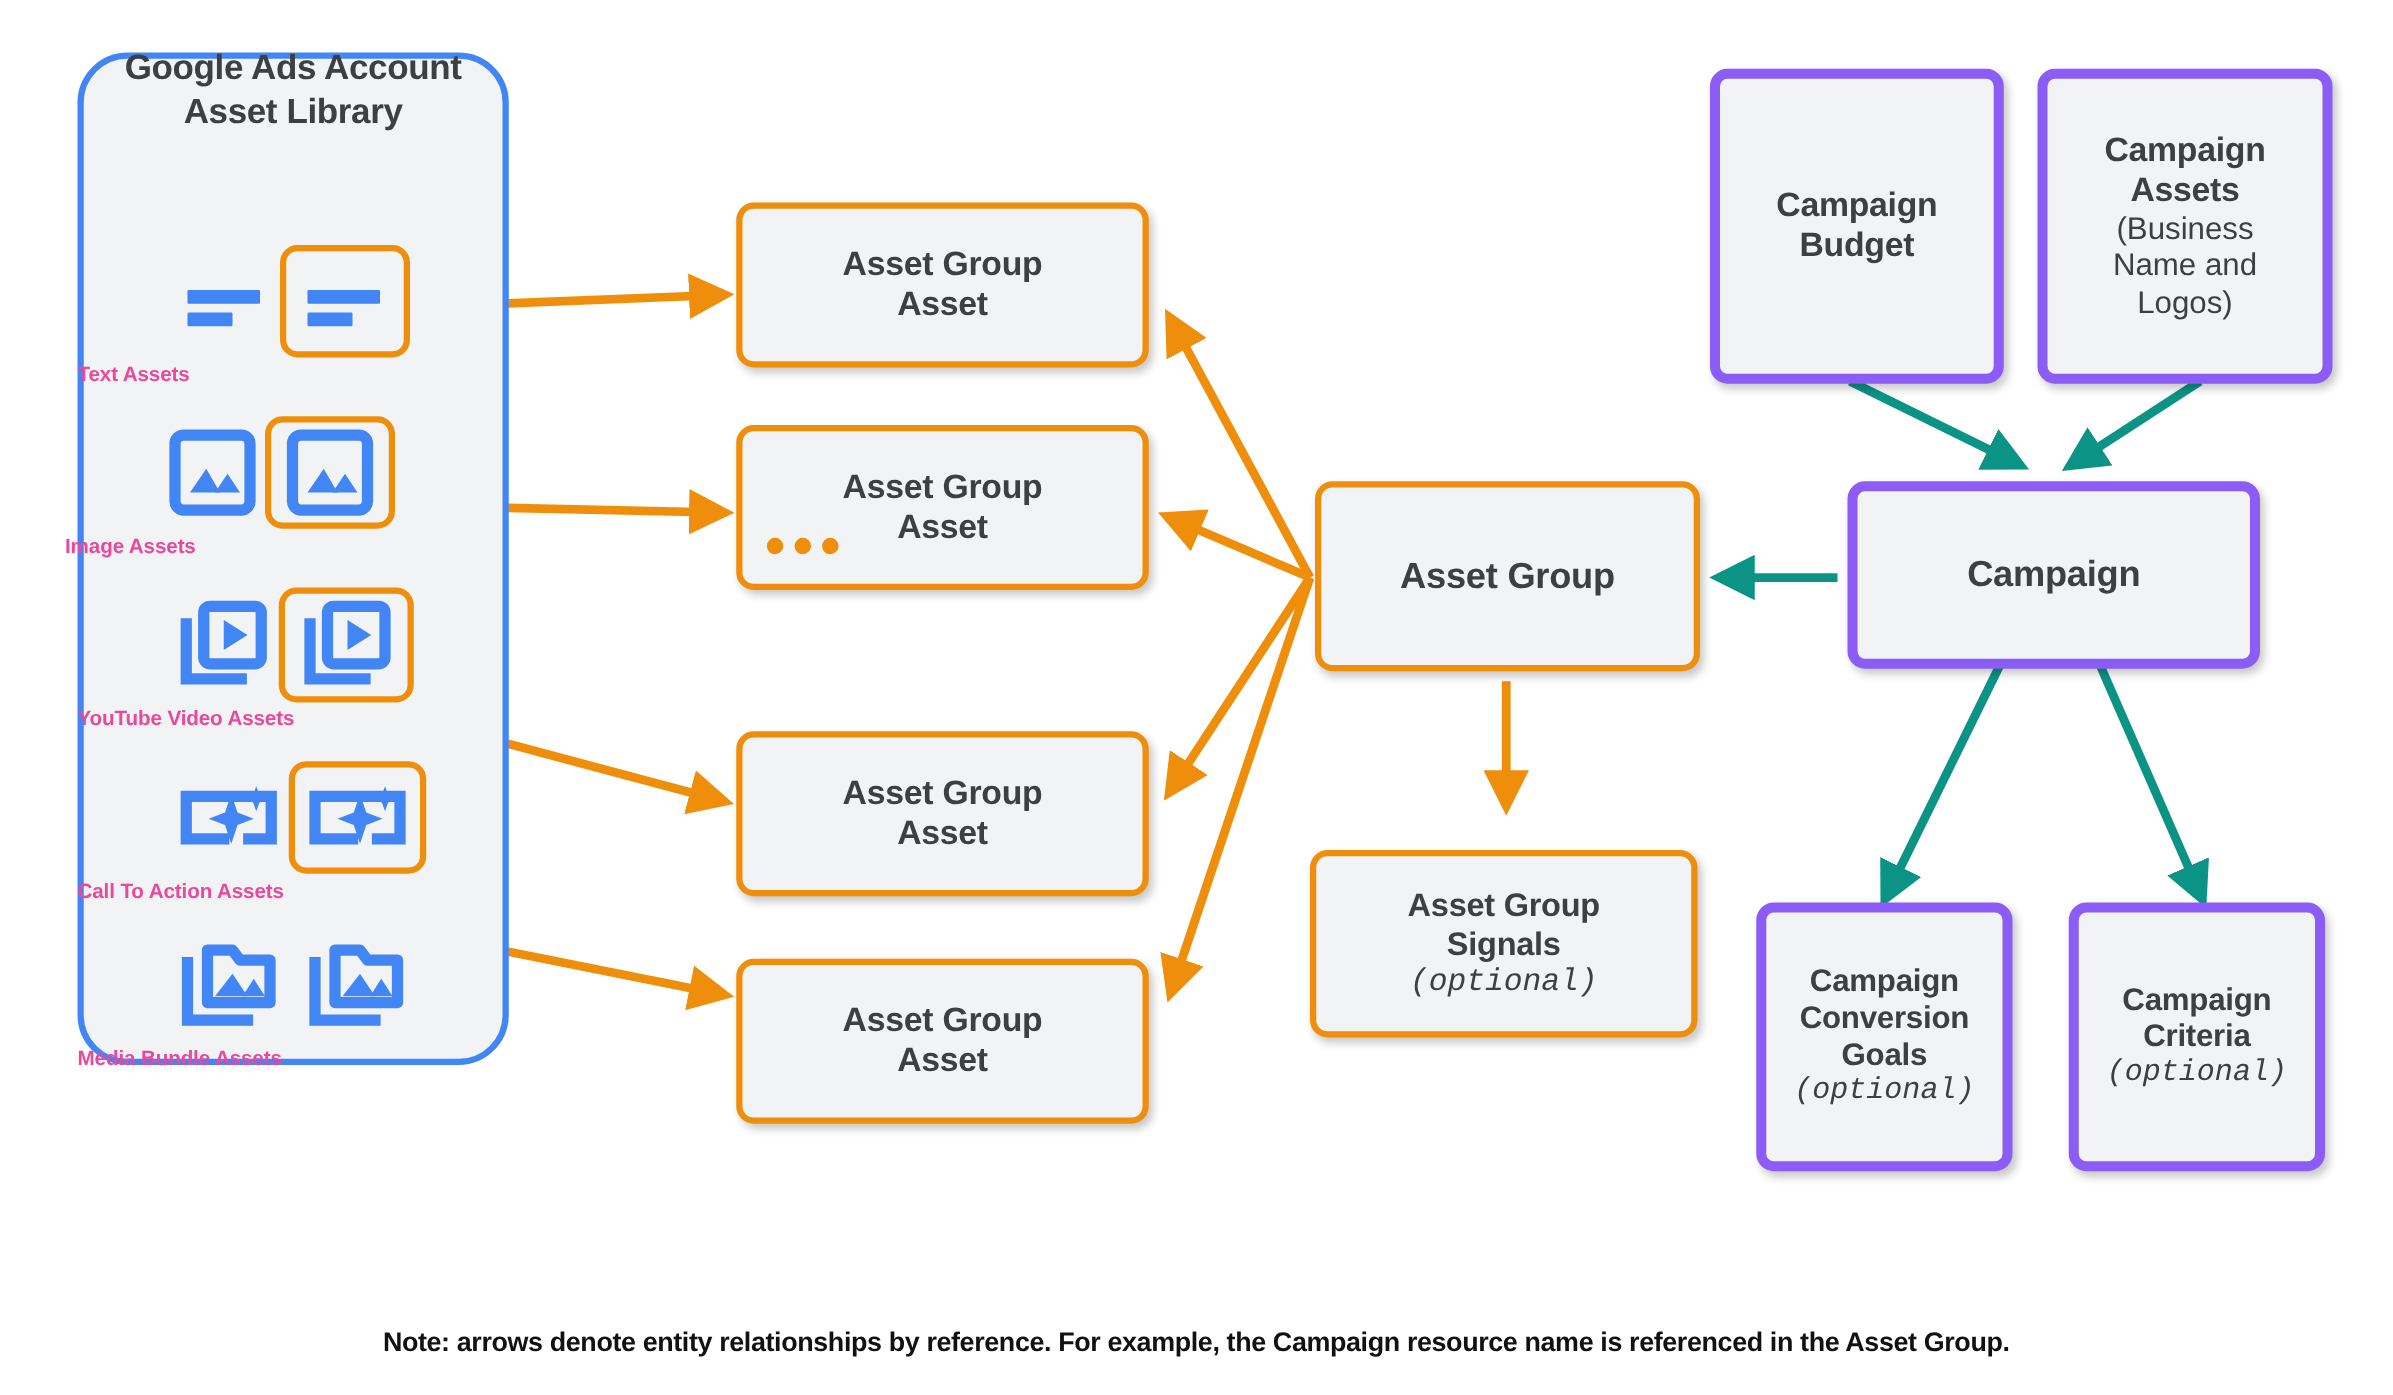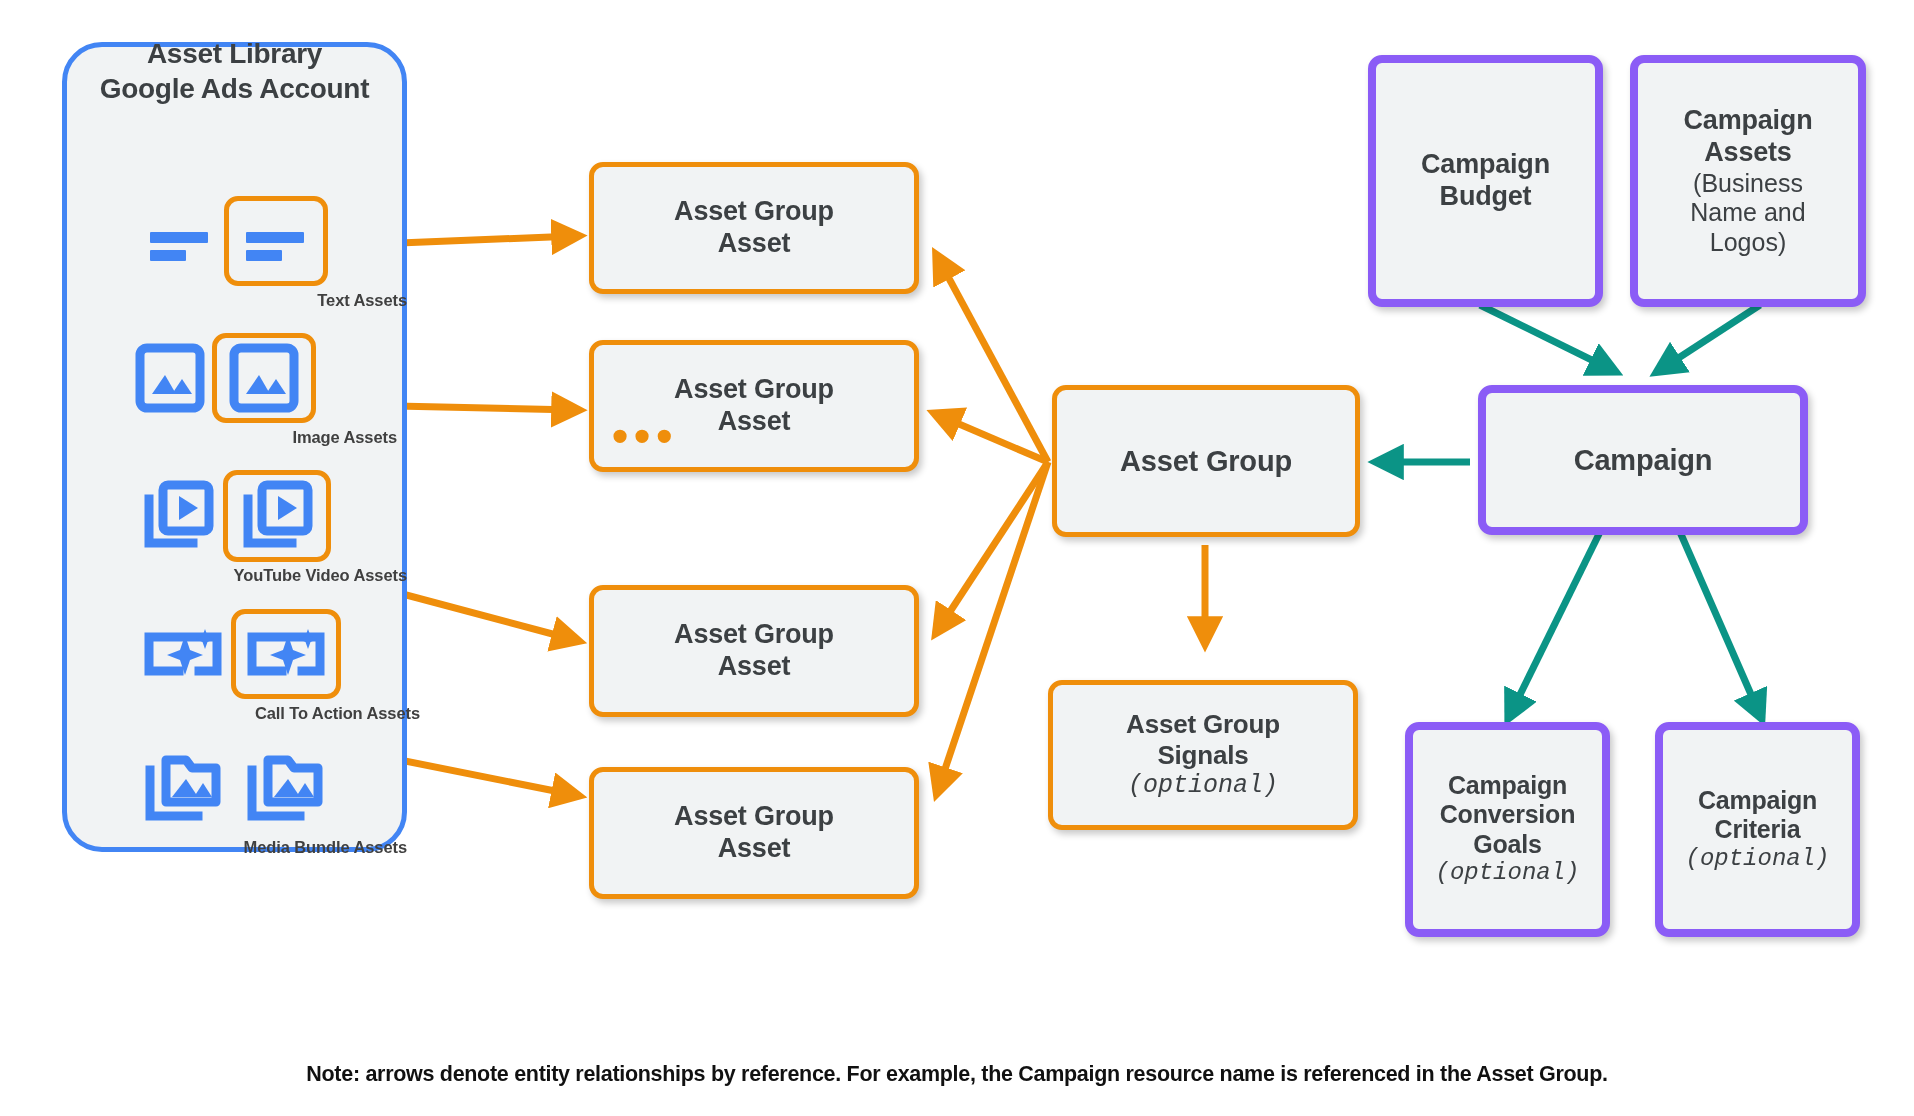--- a/index.html
+++ b/index.html
@@ -37,21 +37,21 @@
     z-index:2;box-sizing:border-box;
   }
   #library-title{
     position:absolute;left:0;top:36px;width:100%;
     text-align:center;font-size:28px;font-weight:bold;
     color:#3c4043;line-height:1.25;letter-spacing:-.3px;
   }
   .asset-row{position:absolute;left:0;width:100%;}
   .asset-icons{display:flex;justify-content:center;align-items:center;gap:6px;height:92px;}
   .asset-label{
-    text-align:right;color:#404040;font-size:16.5px;font-weight:bold;
+    text-align:left;color:#ec4899;font-size:16.5px;font-weight:bold;
     margin-top:4px;letter-spacing:-.1px;
   }
   .hl{
     border:5px solid #ef8e0b;border-radius:14px;
     display:flex;align-items:center;justify-content:center;
     box-sizing:border-box;padding:4px;
   }
   .plainbox{display:flex;align-items:center;justify-content:center;}
 
   
@@ -103,22 +103,22 @@
       <path d="M 1760,305 L 1660,370"></path>
       <path d="M 1470,462 L 1380,462"></path>
       <path d="M 1600,532 L 1510,715"></path>
       <path d="M 1680,532 L 1760,715"></path>
     </g>
   </svg>
 
   <div id="library"></div>
 
   <div id="library-title" style="left:62px;width:345px;z-index:3;">
+    <div>Google Ads Account</div>
     <div>Asset Library</div>
-    <div>Google Ads Account</div>
   </div>
 
   <div class="asset-row" style="left:62px;width:345px;top:195px;z-index:3;">
     <div class="asset-icons">
       <div class="plainbox">
         <svg width="76" height="62" viewBox="0 0 76 62">
           <rect x="8" y="22" width="58" height="11" rx="1" fill="#4285f4"></rect>
           <rect x="8" y="40" width="36" height="11" rx="1" fill="#4285f4"></rect>
         </svg>
       </div>

